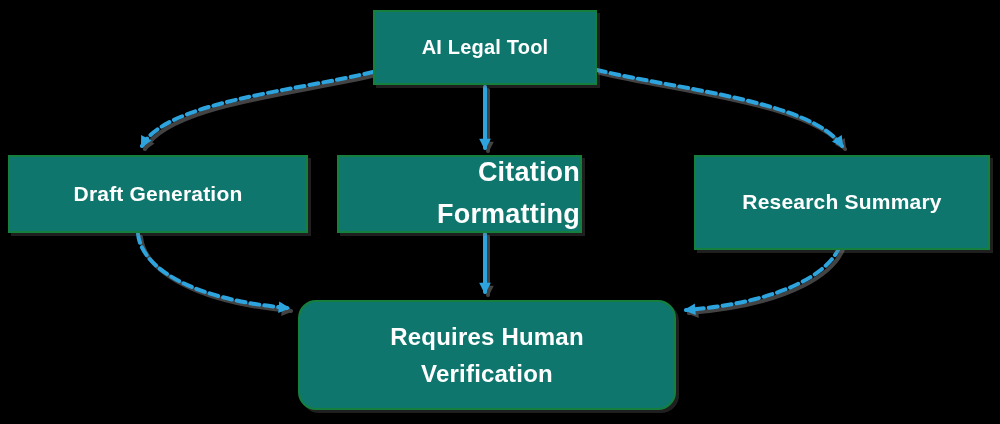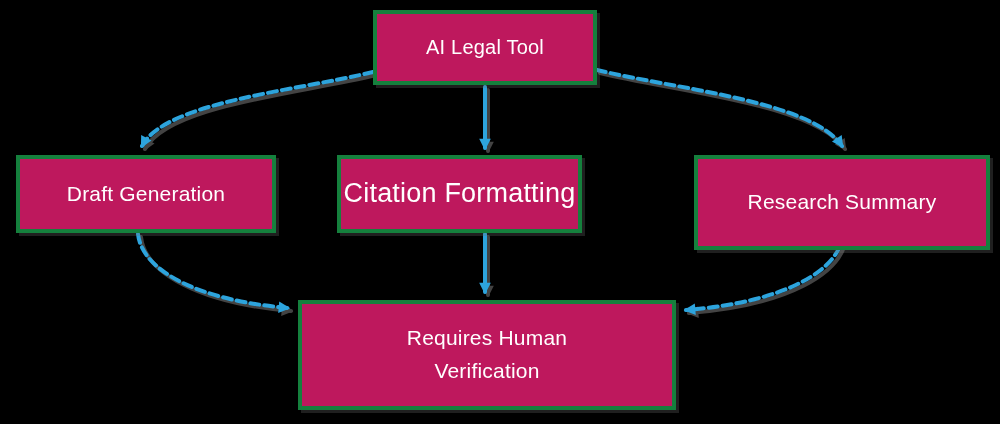--- a/index.html
+++ b/index.html
@@ -21,53 +21,53 @@
     left: 0;
     top: 0;
     width: 1000px;
     height: 424px;
     display: block;
     pointer-events: none;
   }
   .node {
     position: absolute;
     box-sizing: border-box;
-    background: #be185d;
-    border: 4px solid #15803d;
+    background: #0f766e;
+    border: 2px solid #15803d;
     box-shadow: 3px 3px 0 rgba(110,110,110,0.28);
     color: #ffffff;
     display: flex;
     align-items: center;
     justify-content: center;
     text-align: center;
-    font-weight: 400;
+    font-weight: 700;
     letter-spacing: 0.2px;
   }
   .node .label { line-height: 1.55; }
   #node-ai-legal-tool {
     left: 373px; top: 10px; width: 224px; height: 75px;
     font-size: 20px;
   }
   #node-draft-generation {
-    left: 8px; top: 155px; width: 260px; height: 78px;
+    left: 8px; top: 155px; width: 300px; height: 78px;
     font-size: 21px;
-    margin-left: 8px;
   }
   #node-citation-formatting {
     left: 337px; top: 155px; width: 245px; height: 78px;
     font-size: 27px;
     text-align: right;
   }
   #node-research-summary {
     left: 694px; top: 155px; width: 296px; height: 95px;
     font-size: 21px;
   }
   #node-requires-human-verification {
     left: 298px; top: 300px; width: 378px; height: 110px;
-    font-size: 21px;
+    font-size: 24px;
+    border-radius: 18px;
   }
   #node-requires-human-verification .label { max-width: 250px; }
   .edge-main { fill: none; stroke-width: 4; stroke-linecap: round; }
   .edge-dashed { stroke-dasharray: 9 5; }
   .edge-shadow-group { opacity: 0.55; }
   .edge-shadow { fill: none; stroke-width: 4; stroke-linecap: round; }
 </style>
 </head>
 <body>
 

